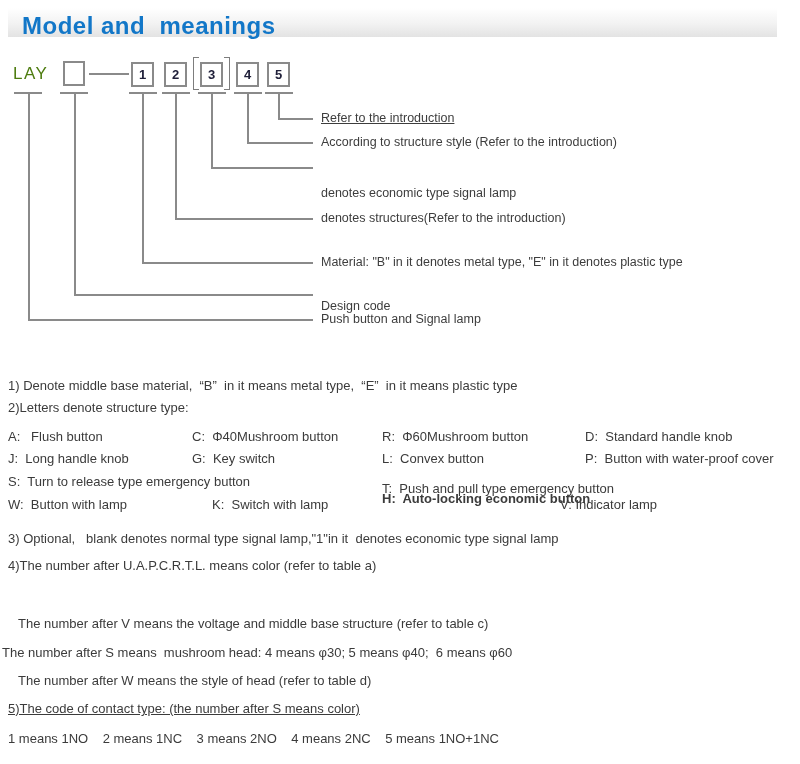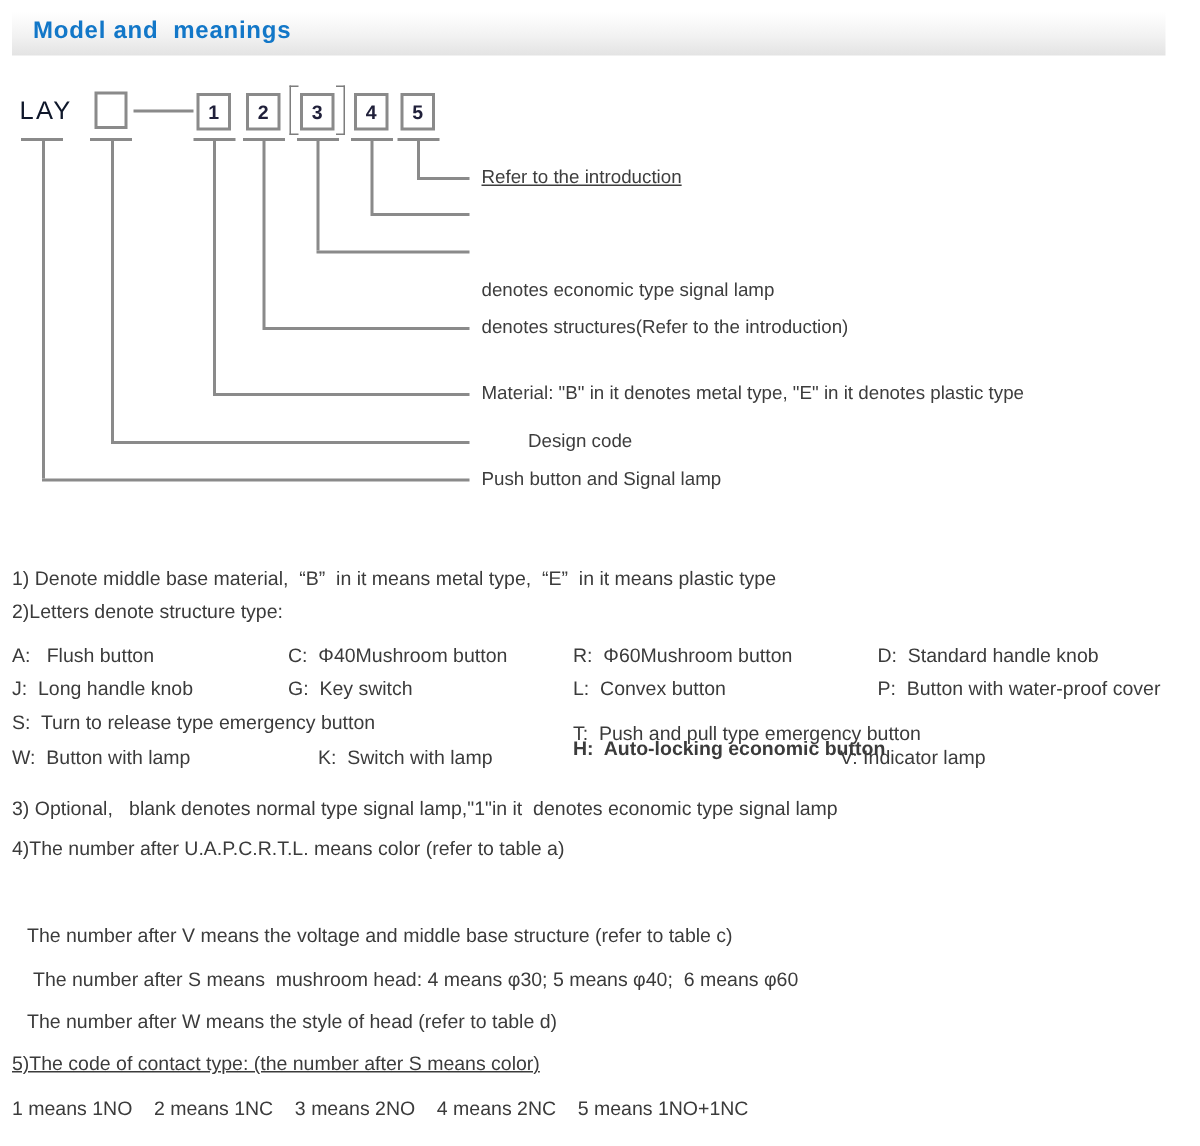--- a/index.html
+++ b/index.html
@@ -7,26 +7,26 @@
     position:relative;width:800px;height:764px;background:#ffffff;overflow:hidden;
     font-family:"Liberation Sans","DejaVu Sans",sans-serif;color:#3b3b3b;
   }
   
   .header-bar{
     position:absolute;left:8px;top:8px;width:769px;height:29px;
     background:linear-gradient(180deg,#ffffff 0%,#f2f2f2 55%,#e3e3e3 100%);
   }
   .header-title{
     position:absolute;left:14px;top:4px;
-    font-size:16px;font-weight:bold;letter-spacing:0.5px;
+    font-size:24px;font-weight:bold;letter-spacing:0.5px;
     color:#1277c8;white-space:pre;
   }
   
   .lay{
-    position:absolute;left:13px;top:64px;font-size:17px;color:#0f172a;
+    position:absolute;left:13px;top:64px;font-size:17px;color:#4d7c0f;
     letter-spacing:1.5px;white-space:pre;
   }
   .mbox{
     position:absolute;box-sizing:border-box;border:2px solid #8a8a8a;background:#ffffff;
     width:23px;height:25px;top:62px;
     font-size:13px;font-weight:bold;color:#20203a;text-align:center;line-height:21px;
   }
   .empty-box{left:63px;top:61px;width:22px;}
   .bracket{position:absolute;top:57px;width:6px;height:33px;box-sizing:border-box;}
   .bracket-l{left:193px;border-left:1.5px solid #7d7d7d;border-top:1.5px solid #7d7d7d;border-bottom:1.5px solid #7d7d7d;}
@@ -85,24 +85,25 @@
   <div class="ln vl" style="left:142px;top:92px;height:170px;"></div>
   <div class="ln hl" style="left:142px;top:262px;width:171px;"></div>
 
   <div class="ln vl" style="left:74px;top:92px;height:202px;"></div>
   <div class="ln hl" style="left:74px;top:294px;width:239px;"></div>
 
   <div class="ln vl" style="left:28px;top:92px;height:227px;"></div>
   <div class="ln hl" style="left:28px;top:319px;width:285px;"></div>
 
   <div class="callout" style="top:111px;text-decoration:underline;">Refer to the introduction</div>
+  <div class="callout" style="top:135px;">According to structure style (Refer to the introduction)</div>
   <div class="callout" style="top:186px;">denotes economic type signal lamp</div>
   <div class="callout" style="top:211px;">denotes structures(Refer to the introduction)</div>
   <div class="callout" style="top:255px;">Material: "B" in it denotes metal type, "E" in it denotes plastic type</div>
-  <div class="callout" style="top:287px;margin-left:31px;">Design code</div>
+  <div class="callout" style="top:299px;">Design code</div>
   <div class="callout" style="top:312px;">Push button and Signal lamp</div>
 
   <div class="note" style="left:8px;top:378px;">1) Denote middle base material,  “B”  in it means metal type,  “E”  in it means plastic type</div>
   <div class="note" style="left:8px;top:400px;">2)Letters denote structure type:</div>
 
   <div class="note" style="left:8px;top:429px;">A:   Flush button</div>
   <div class="note" style="left:192px;top:429px;">C:  Φ40Mushroom button</div>
   <div class="note" style="left:382px;top:429px;">R:  Φ60Mushroom button</div>
   <div class="note" style="left:585px;top:429px;">D:  Standard handle knob</div>
 
@@ -115,18 +116,18 @@
   <div class="note" style="left:382px;top:481px;text-align:right;">T:  Push and pull type emergency button</div>
 
   <div class="note" style="left:8px;top:497px;">W:  Button with lamp</div>
   <div class="note" style="left:212px;top:497px;">K:  Switch with lamp</div>
   <div class="note" style="left:382px;top:491px;font-weight:bold;">H:  Auto-locking economic button</div>
   <div class="note" style="left:560px;top:497px;">V: Indicator lamp</div>
 
   <div class="note" style="left:8px;top:531px;">3) Optional,   blank denotes normal type signal lamp,"1"in it  denotes economic type signal lamp</div>
   <div class="note" style="left:8px;top:558px;">4)The number after U.A.P.C.R.T.L. means color (refer to table a)</div>
   <div class="note" style="left:18px;top:616px;">The number after V means the voltage and middle base structure (refer to table c)</div>
-  <div class="note" style="left:22px;top:645px;text-align:right;">The number after S means  mushroom head: 4 means φ30; 5 means φ40;  6 means φ60</div>
+  <div class="note" style="left:2px;top:645px;text-align:right;">The number after S means  mushroom head: 4 means φ30; 5 means φ40;  6 means φ60</div>
   <div class="note" style="left:18px;top:673px;">The number after W means the style of head (refer to table d)</div>
   <div class="note" style="left:8px;top:701px;text-decoration:underline;">5)The code of contact type: (the number after S means color)</div>
   <div class="note" style="left:8px;top:731px;">1 means 1NO    2 means 1NC    3 means 2NO    4 means 2NC    5 means 1NO+1NC</div>
 
 </div>
 
 </body></html>

